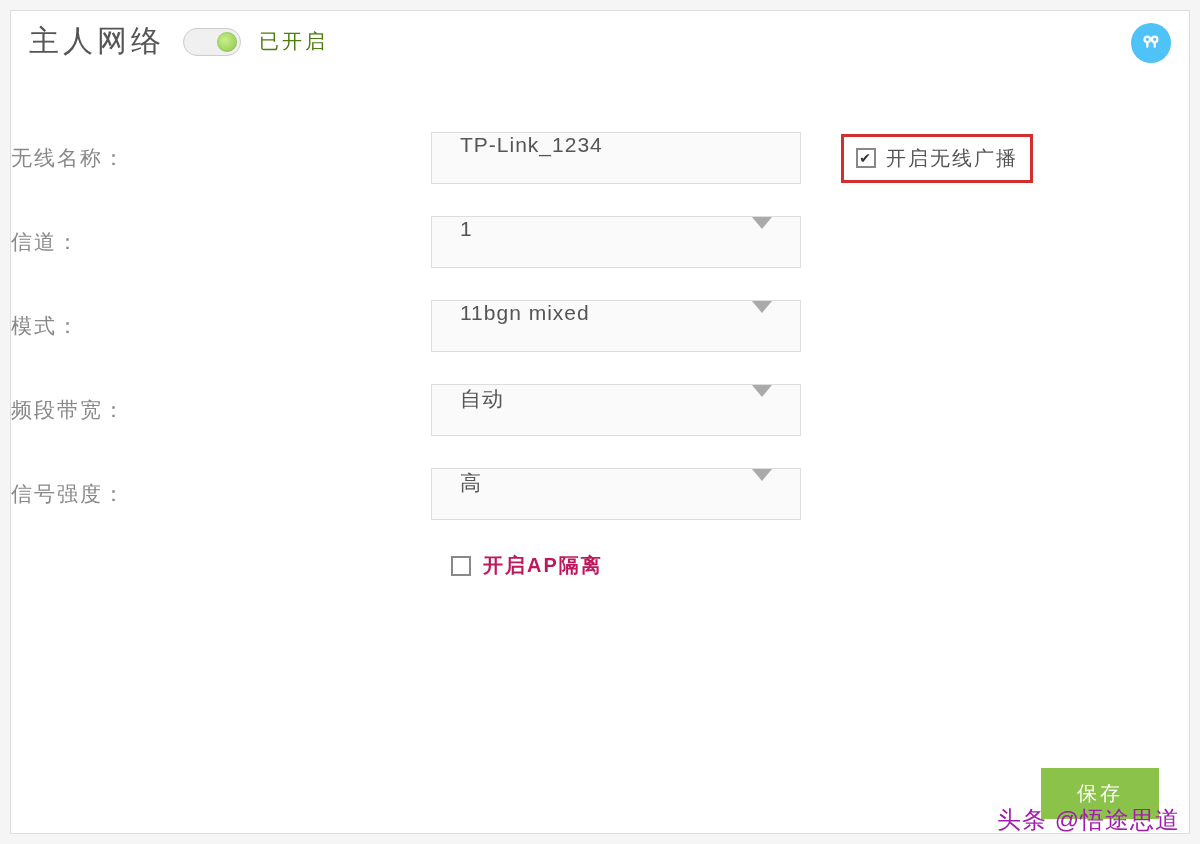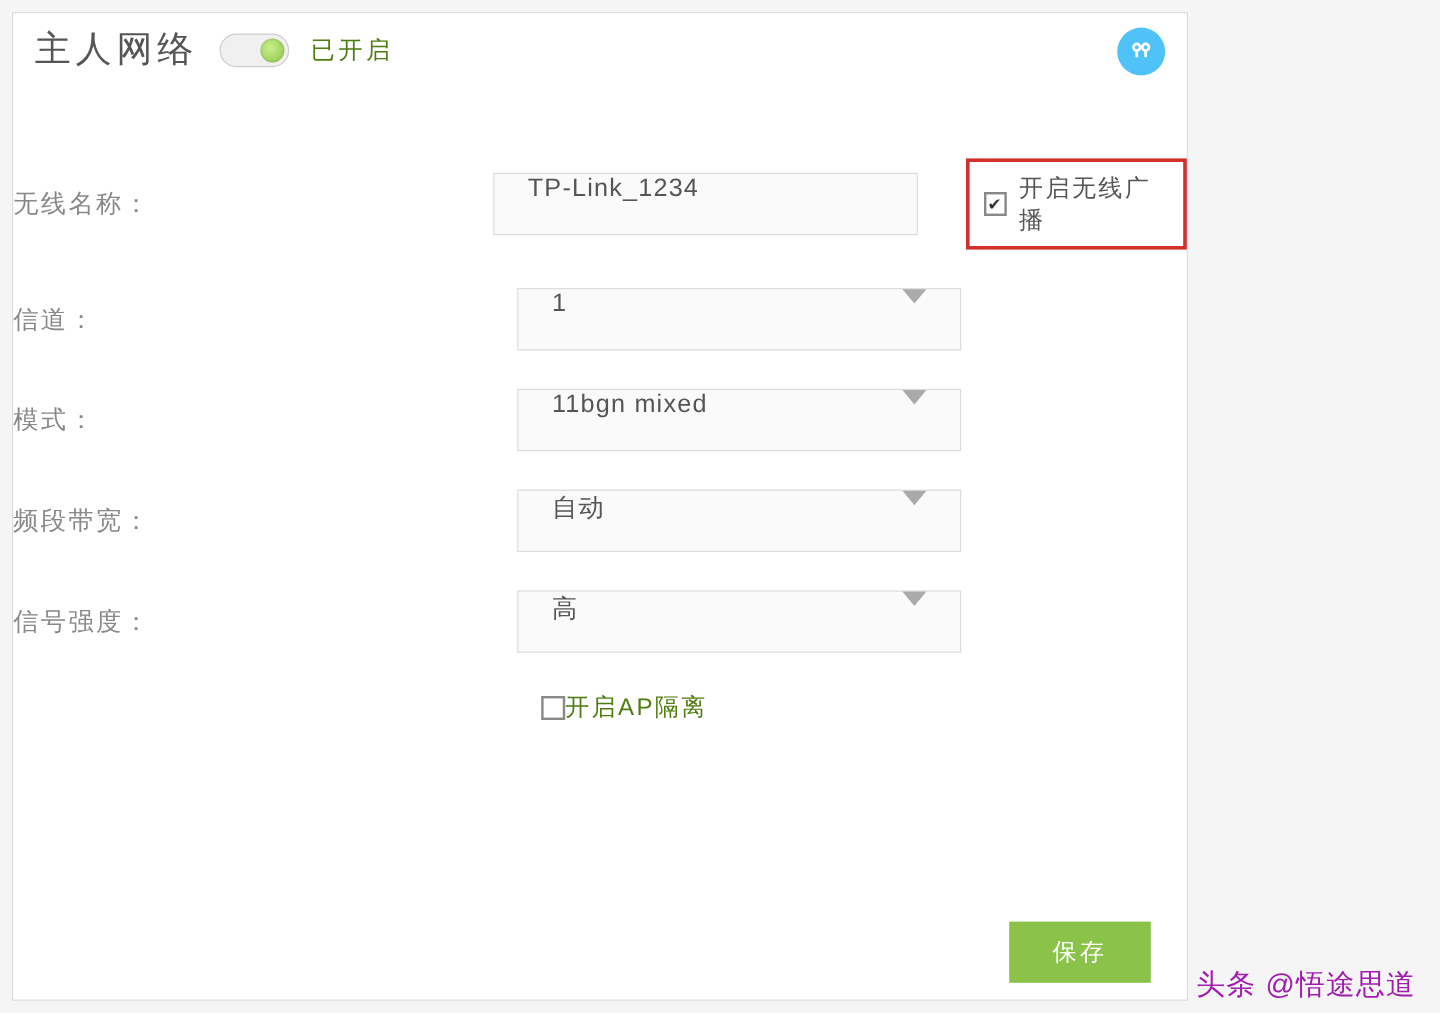--- a/index.html
+++ b/index.html
@@ -6,21 +6,21 @@
     body {
       font-family: "Microsoft YaHei", "PingFang SC", Arial, sans-serif;
       background: #f5f5f5;
       width: 1200px;
       height: 844px;
       position: relative;
     }
     .panel {
       background: #fff;
       border: 1px solid #ddd;
-      width: 980px;
+      width: 1180px;
       height: 824px;
       margin: 10px;
       position: relative;
     }
     .header {
       display: flex;
       align-items: center;
       padding: 10px 18px;
       gap: 18px;
     }
@@ -132,25 +132,26 @@
       align-items: center;
       justify-content: center;
       font-size: 14px;
       line-height: 1;
       cursor: pointer;
       color: #333;
     }
     .ap-row {
       display: flex;
       align-items: center;
-      gap: 0;
+      gap: 12px;
       margin-left: 440px;
       font-size: 20px;
-      color: #4d7c0f;
+      color: #be185d;
       letter-spacing: 2px;
+      font-weight: bold;
     }
     .save-btn {
       position: absolute;
       right: 30px;
       bottom: 14px;
       background: #8bc34a;
       color: #fff;
       border: none;
       border-radius: 0;
       padding: 12px 36px;

